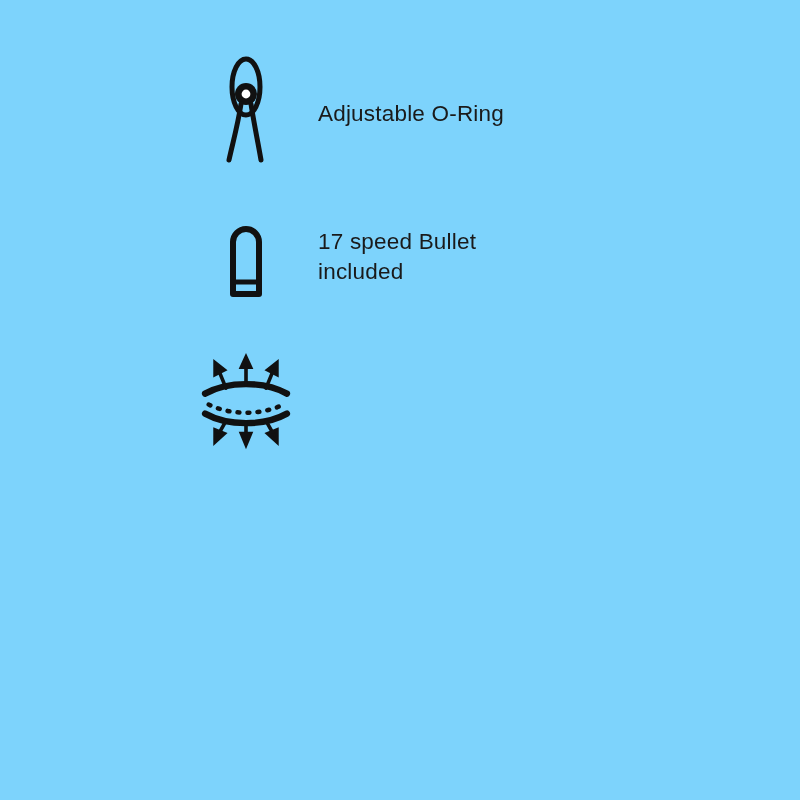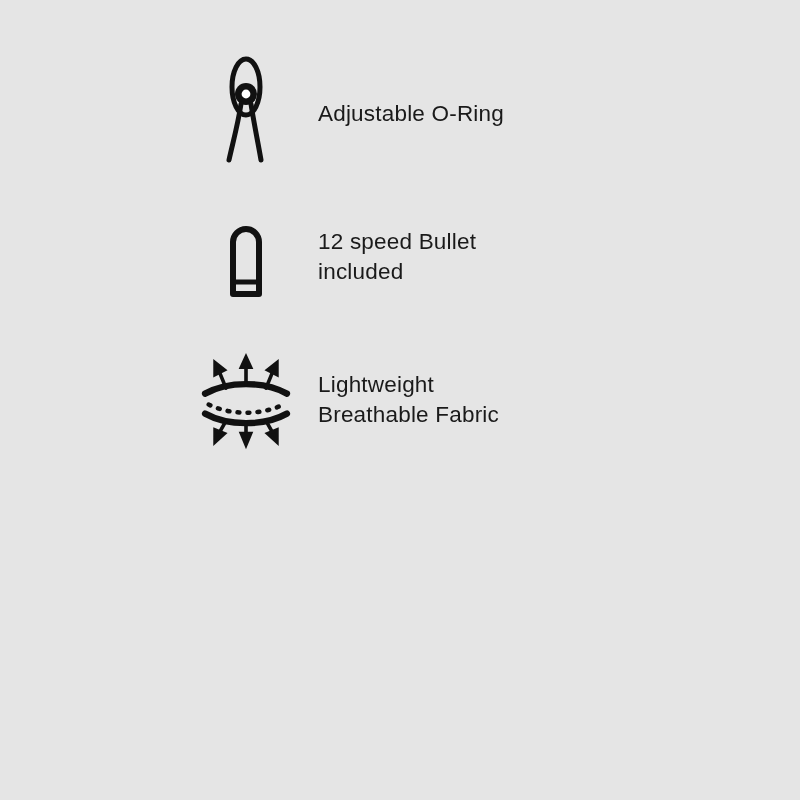--- a/index.html
+++ b/index.html
@@ -11,21 +11,21 @@
     width: 800px;
     height: 800px;
     font-family: "Liberation Sans", sans-serif;
     color: #111111;
     overflow: hidden;
   }
   #page {
     position: relative;
     width: 800px;
     height: 800px;
-    background: #e5e5e5;
+    background: #7dd3fc;
   }
   #feature-list {
     position: absolute;
     left: 0;
     top: 0;
     width: 800px;
     height: 800px;
     display: flex;
     flex-direction: column;
     justify-content: flex-start;
@@ -81,21 +81,21 @@
       <div class="label-cell">Adjustable O-Ring</div>
     </div>
 
     <div class="feature-row">
       <div class="icon-cell">
         <svg width="70" height="110" viewBox="0 0 70 110" aria-hidden="true">
           <path d="M22 92 L22 40 A13 13 0 0 1 48 40 L48 92 Z" fill="none" stroke="#111111" stroke-width="6" stroke-linejoin="round"></path>
           <line x1="22" y1="80" x2="48" y2="80" stroke="#111111" stroke-width="5"></line>
         </svg>
       </div>
-      <div class="label-cell">12 speed Bullet
+      <div class="label-cell">17 speed Bullet
 included</div>
     </div>
 
 
 
     <div class="feature-row">
       <div class="icon-cell">
         <svg width="110" height="110" viewBox="0 0 110 110" aria-hidden="true">
 
           <path d="M10 48 C 35 34, 75 34, 100 48" fill="none" stroke="#111111" stroke-width="7" stroke-linecap="round"></path>
@@ -116,18 +116,16 @@
           <g stroke="#111111" stroke-width="4" stroke-linecap="round" fill="#111111">
             <line x1="55" y1="80" x2="55" y2="96"></line>
             <polygon points="55,104 50,92 60,92"></polygon>
             <line x1="33" y1="78" x2="24" y2="94"></line>
             <polygon points="21,101 21,88 31,92"></polygon>
             <line x1="77" y1="78" x2="86" y2="94"></line>
             <polygon points="89,101 89,88 79,92"></polygon>
           </g>
         </svg>
       </div>
-      <div class="label-cell">Lightweight
-Breathable Fabric</div>
     </div>
 
   </div>
 </div>
 
 </body></html>

